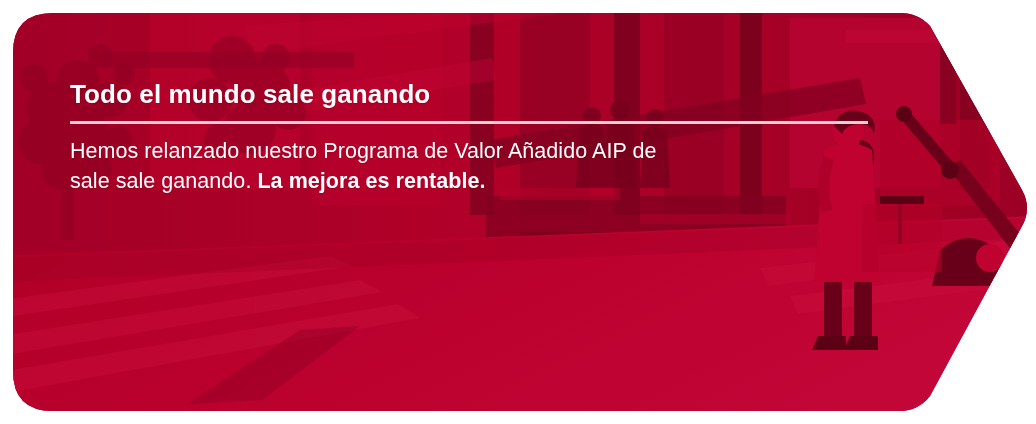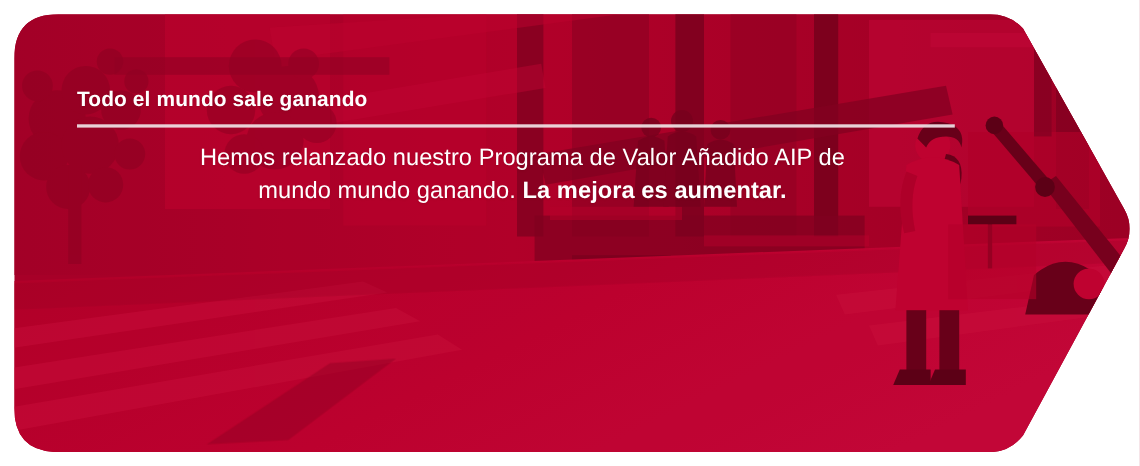--- a/index.html
+++ b/index.html
@@ -42,21 +42,21 @@
   
   #content {
     position: absolute;
     left: 70px;
     top: 80px;
     width: 810px;
     z-index: 5;
   }
 
   #title {
-    font-size: 19px;
+    font-size: 26px;
     font-weight: 700;
     letter-spacing: 0.1px;
     color: #ffffff;
     line-height: 1.15;
     margin: 0;
     text-shadow: 0 1px 2px rgba(90,0,20,.25);
   }
 
   #rule {
     margin: 11px 0 12px 0;
@@ -69,21 +69,21 @@
   #body-text {
     font-size: 21.5px;
     line-height: 30.5px;
     color: #ffffff;
     margin: 0;
     font-weight: 400;
     letter-spacing: .05px;
     text-shadow: 0 1px 2px rgba(90,0,20,.22);
   }
   #body-text .strong { font-weight: 700; }
-  #body-text .ln { display: block; white-space: pre; text-align: center; }
+  #body-text .ln { display: block; white-space: pre; }
 </style>
 </head>
 <body>
 
 <div id="stage">
 
   <div id="card">
 
     <svg id="card-art" viewBox="0 0 1036 424" preserveAspectRatio="none">
       <defs>
@@ -240,18 +240,18 @@
     </svg>
 
     <div id="content">
 
       <h2 id="title">Todo el mundo sale ganando</h2>
 
       <div id="rule" style="width: 798px;"></div>
 
       <p id="body-text">
         <span class="ln">Hemos relanzado nuestro Programa de Valor Añadido AIP de</span>
-        <span class="ln"><span>mundo mundo ganando. </span><span class="strong">La mejora es aumentar.</span></span>
+        <span class="ln"><span>sale sale ganando. </span><span class="strong">La mejora es rentable.</span></span>
       </p>
 
     </div>
   </div>
 </div>
 
 </body></html>

